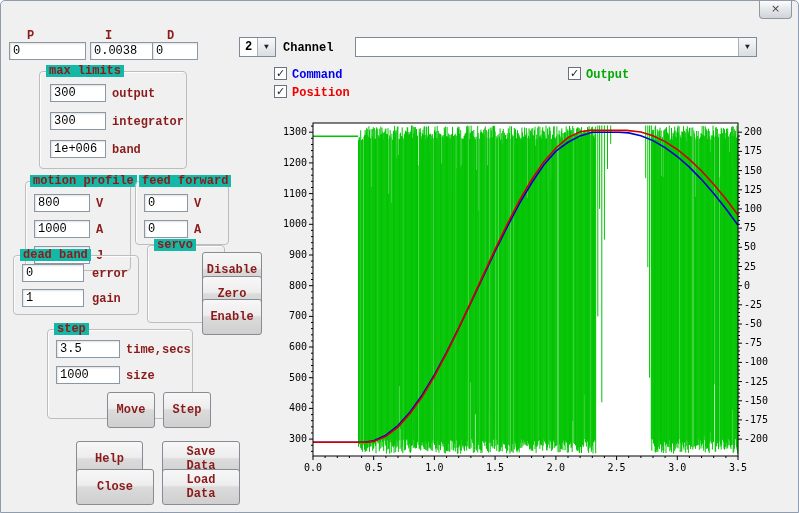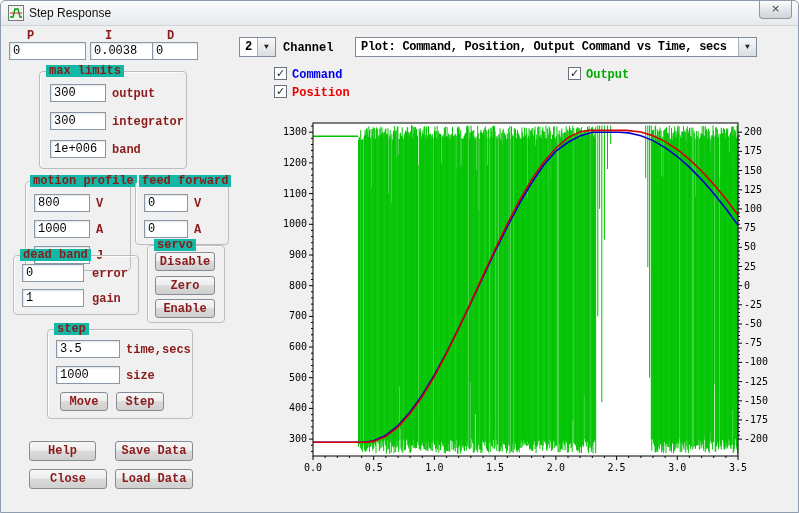--- a/index.html
+++ b/index.html
@@ -19,46 +19,38 @@
   .field{position:absolute;height:18px;box-sizing:border-box;border:1px solid #8a97a5;background:#fff;
        font:12px "Liberation Mono",monospace;color:#000;padding:1px 3px;
        box-shadow:inset 1px 1px 2px rgba(0,0,0,.12);outline:none;}
   .groupbox{position:absolute;border:1px solid #bdbdbd;border-radius:4px;
        box-shadow:inset 1px 1px 0 rgba(255,255,255,.85);}
   .group-title{position:absolute;top:-7px;left:6px;background:#14b8a6;padding:0 3px;
        font:bold 12px "Liberation Mono",monospace;color:#8b1a1a;white-space:nowrap;line-height:1;}
   .btn{position:absolute;box-sizing:border-box;border:1px solid #868c93;border-radius:3px;
        background:linear-gradient(#f7f7f7,#ededed 45%,#dbdbdb 50%,#cfcfcf);
        font:bold 12px "Liberation Mono",monospace;color:#8b1a1a;
-       display:flex;align-items:center;justify-content:center;padding:0;cursor:default;}
+       display:flex;align-items:center;justify-content:center;padding:17px;cursor:default;margin-left:47px;}
   .checkbox{position:absolute;width:13px;height:13px;box-sizing:border-box;background:#fff;
        border:1px solid #6a737c;font:bold 11px "DejaVu Sans",sans-serif;line-height:11px;
        text-align:center;color:#222;}
   .cb-label{position:absolute;font:bold 12px "Liberation Mono",monospace;white-space:nowrap;line-height:1;}
   .combo{position:absolute;height:20px;box-sizing:border-box;background:#fff;border:1px solid #7f8a99;}
   .combo-txt{position:absolute;left:5px;right:18px;top:3px;font:bold 12px "Liberation Mono",monospace;
        letter-spacing:-0.3px;color:#000;white-space:nowrap;overflow:hidden;line-height:1.1;}
   .combo-arrow{position:absolute;right:0;top:0;bottom:0;width:17px;
        background:linear-gradient(#f7f8f9,#dadde1);border-left:1px solid #aab2ba;
        text-align:center;font-size:8px;line-height:18px;color:#222;}
   .chart-svg{position:absolute;left:270px;top:112px;}
 </style>
 </head>
 <body>
 
 <div class="win">
 
-  <div class="titlebar">
-    <svg class="app-icon" viewBox="0 0 16 16">
-      <rect x="0.5" y="0.5" width="15" height="15" fill="#f2f2f2" stroke="#777"></rect>
-      <polyline points="2,12 5,12 7,4 10,4 12,12 14,12" fill="none" stroke="#00a000" stroke-width="1.4"></polyline>
-      <line x1="2" y1="8" x2="14" y2="8" stroke="#c03030" stroke-width="1"></line>
-    </svg>
-    <span class="title-text">Step Response</span>
-  </div>
   <div class="close-btn">
     <span>×</span>
   </div>
 
   <span class="lbl" style="left:26px;top:29px">P</span>
   <span class="lbl" style="left:104px;top:29px">I</span>
   <span class="lbl" style="left:166px;top:29px">D</span>
   <input class="field" style="left: 8px; top: 41px; width: 77px;" value="0">
   <input class="field" style="left: 89px; top: 41px; width: 71px;" value="0.0038">
   <input class="field" style="left: 151px; top: 41px; width: 46px;" value="0">
@@ -121,21 +113,20 @@
   <button class="btn" style="left:28px;top:468px;width:78px;height:20px">Close</button>
   <button class="btn" style="left:114px;top:468px;width:78px;height:20px">Load Data</button>
 
   <div class="combo" style="left:238px;top:36px;width:37px">
     <span class="combo-txt">2</span>
     <span class="combo-arrow"><span>▼</span></span>
   </div>
   <span class="lbl black" style="left:282px;top:41px">Channel</span>
 
   <div class="combo" style="left:354px;top:36px;width:402px">
-    <span class="combo-txt">Plot: Command, Position, Output Command vs Time, secs</span>
     <span class="combo-arrow"><span>▼</span></span>
   </div>
 
   <div class="checkbox" style="left:273px;top:66px">
     <span>✓</span>
   </div>
   <span class="cb-label" style="left: 291px; top: 68px; color: rgb(0, 0, 238);">Command</span>
 
   <div class="checkbox" style="left:273px;top:84px">
     <span>✓</span>

